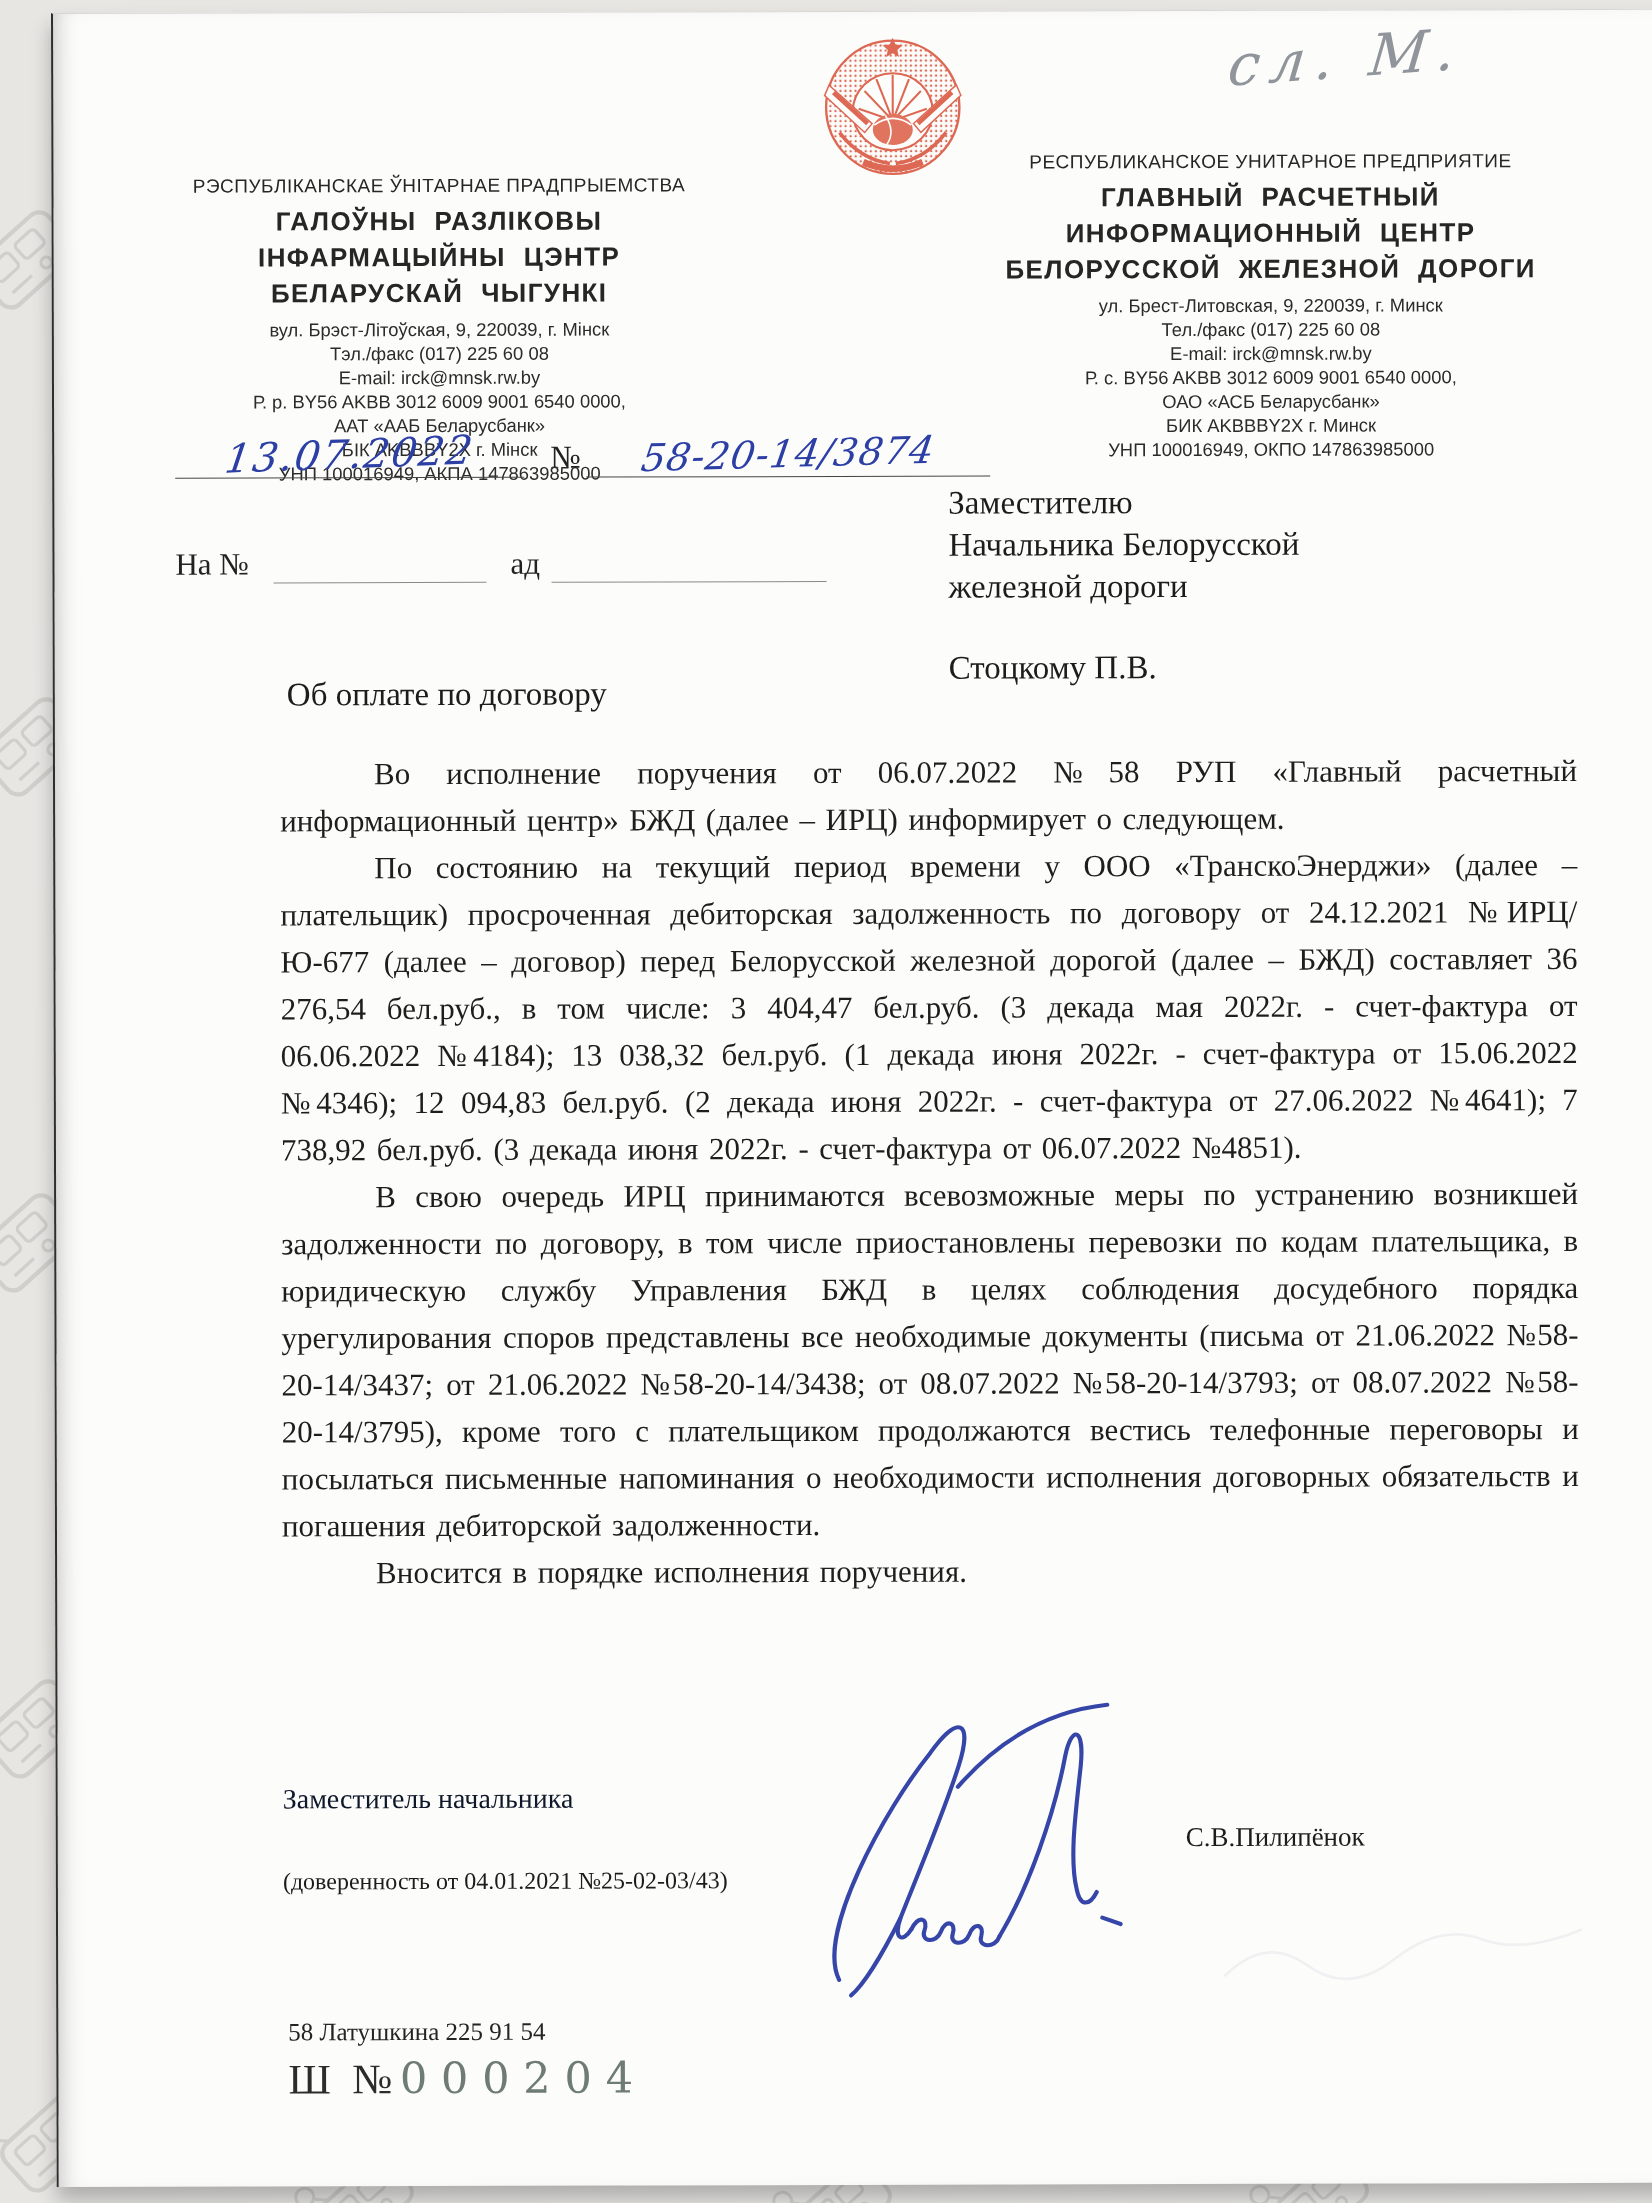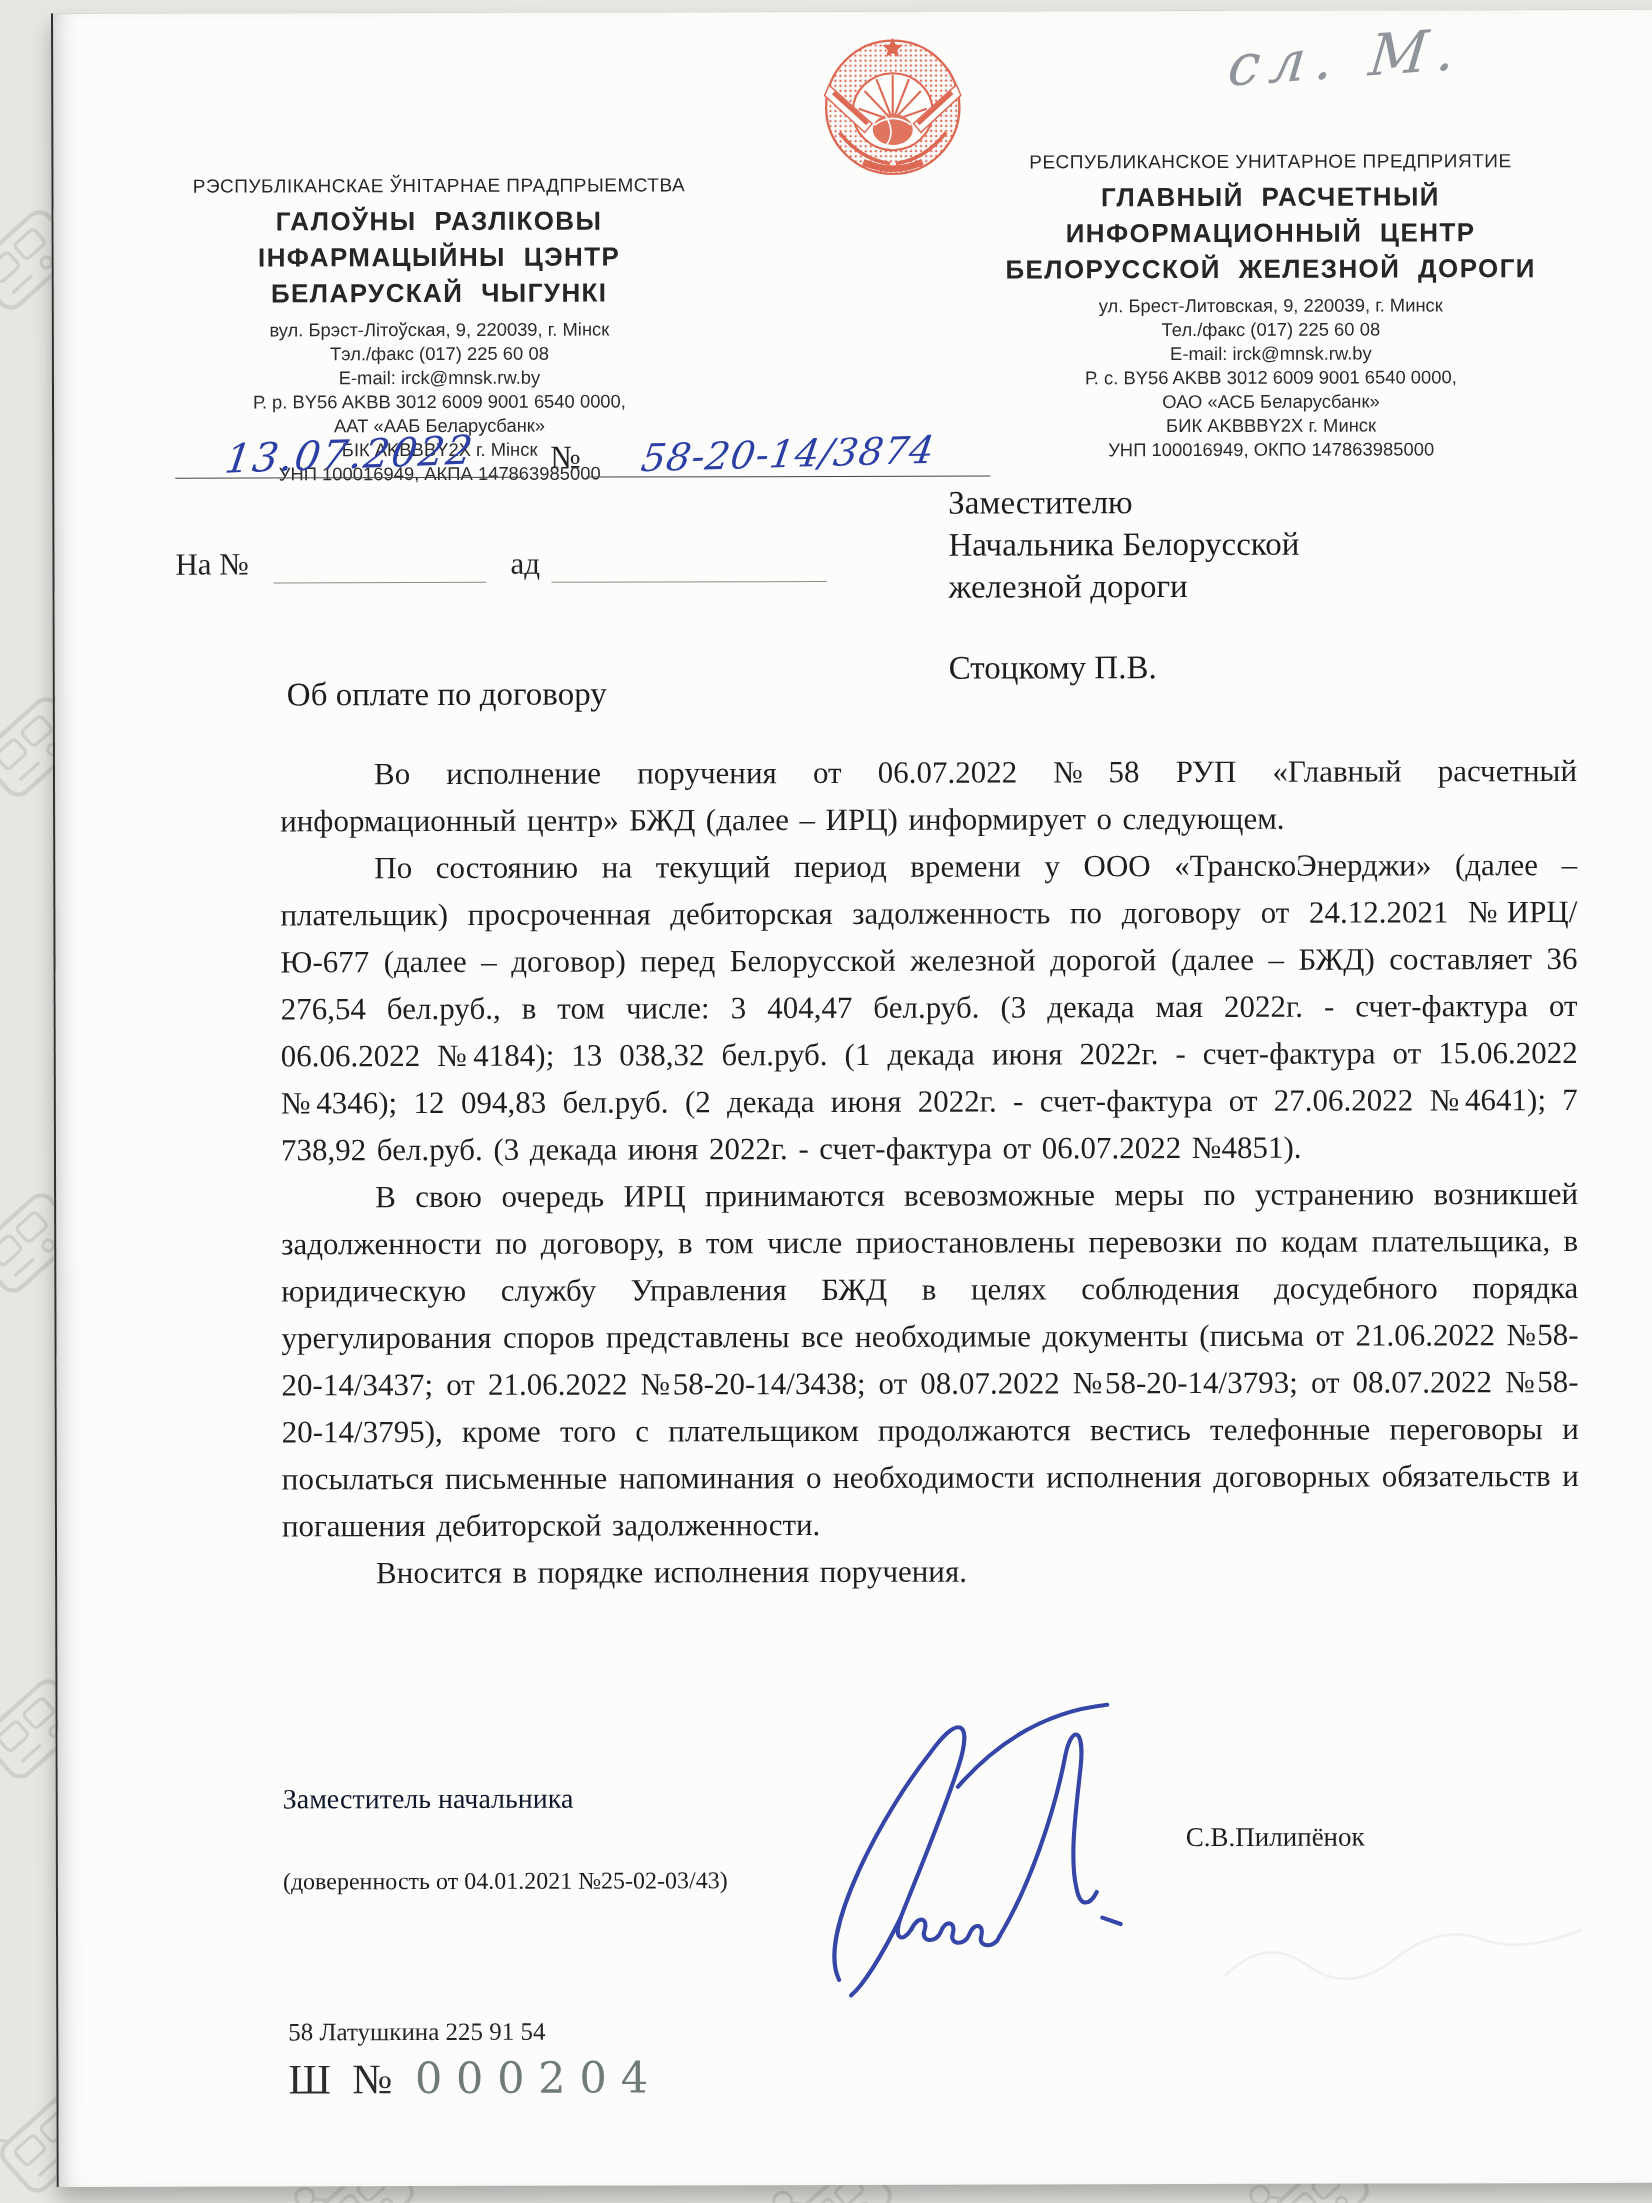--- a/index.html
+++ b/index.html
@@ -54,21 +54,21 @@
   
   .sig-pos{left:225px;top:1770px;font-size:28px;color:#0f172a;}
   .sig-proxy{left:225px;top:1855px;font-size:24px;color:#1c1c1c;}
   .sig-svg{left:712px;top:1688px;width:404px;height:312px;}
   .sig-name{left:1128px;top:1811px;font-size:27px;color:#1c1c1c;}
   .ghost{left:1157px;top:1892px;width:422px;height:110px;opacity:.10;}
   
   .executor{left:230px;top:1967px;font-size:25px;color:#242424;margin-top:38px;}
   .stamp{left:230px;top:2040px;white-space:nowrap;}
   .stamp .sh{font-size:42px;color:#2c2c2c;letter-spacing:5.5px;}
-  .stamp .num{font-family:"DejaVu Serif",serif;font-size:43px;color:#6f7b77;letter-spacing:13.8px;margin-left:17px;}
+  .stamp .num{font-family:"DejaVu Serif",serif;font-size:43px;color:#6f7b77;letter-spacing:13.8px;margin-left:2px;}
 </style>
 </head>
 <body>
 
 <svg width="0" height="0" style="position:absolute">
   <defs>
     <g id="wm-icon" fill="none" stroke="#bdbcb8" stroke-width="4" opacity="0.55">
       <rect x="14" y="30" width="86" height="54" rx="12"></rect>
       <rect x="26" y="40" width="24" height="18" rx="4" stroke-width="3"></rect>
       <rect x="58" y="40" width="24" height="18" rx="4" stroke-width="3"></rect>

